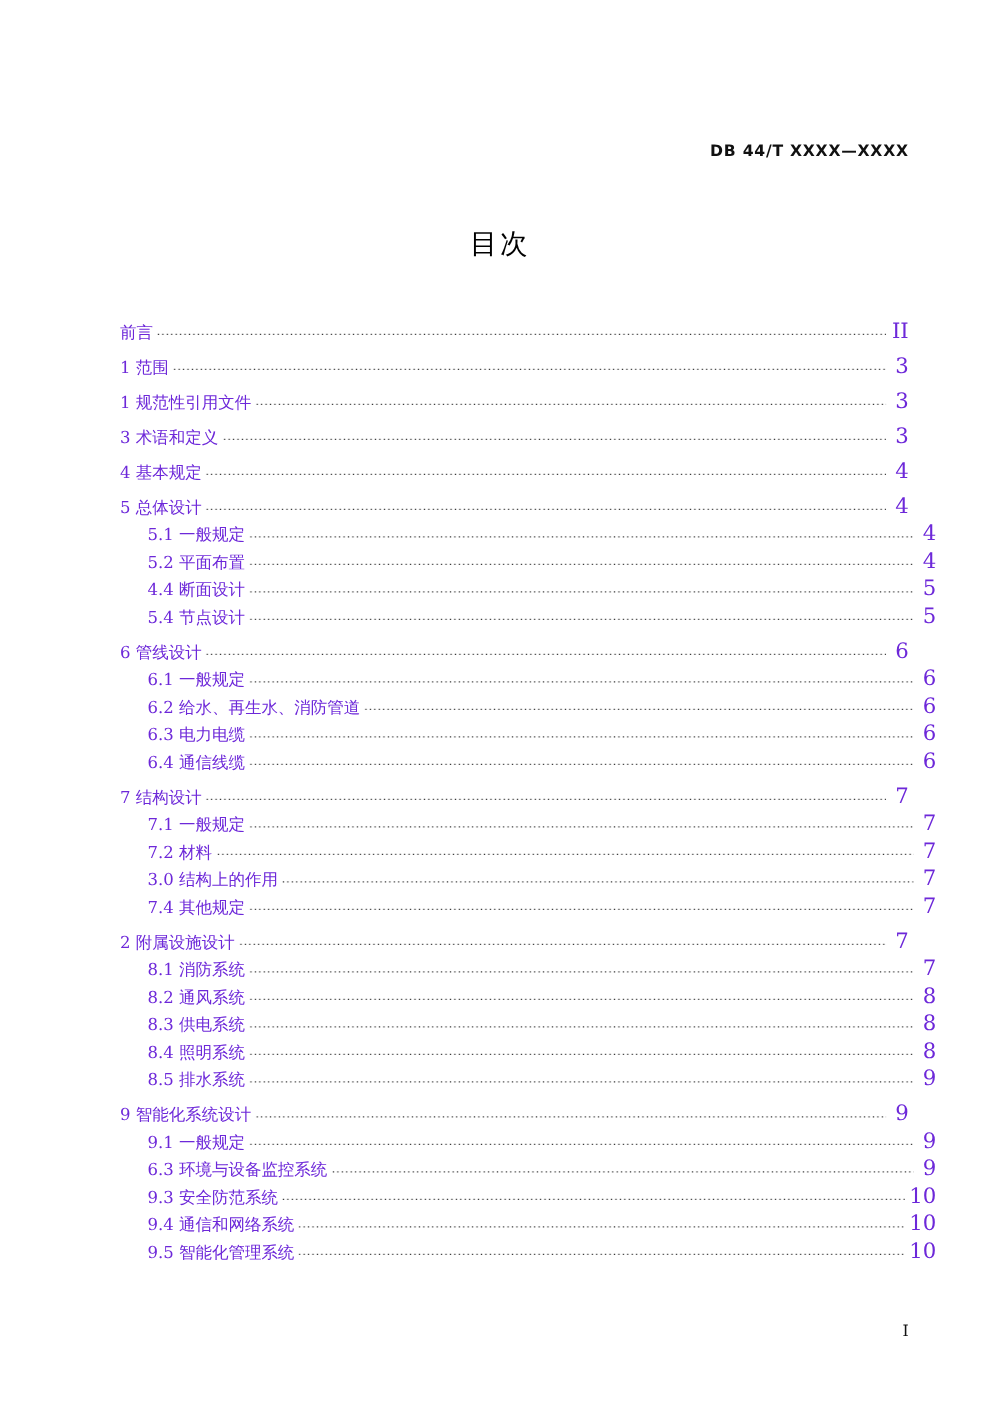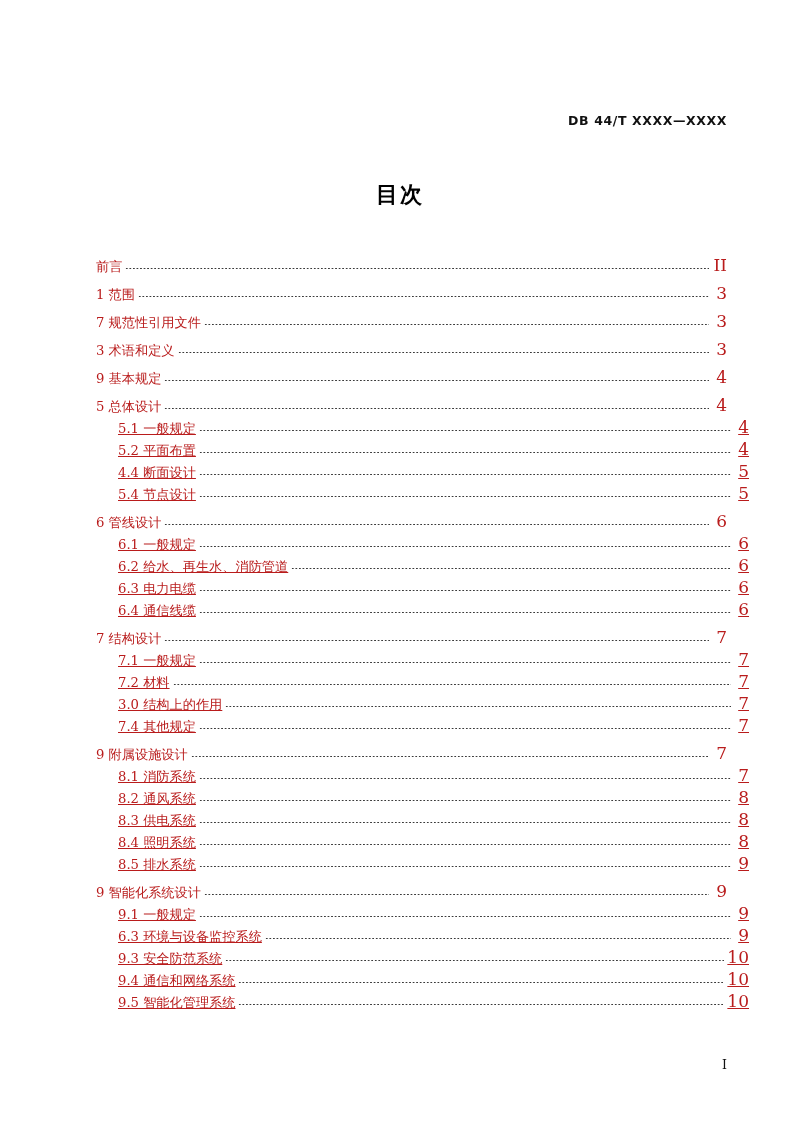--- a/index.html
+++ b/index.html
@@ -42,44 +42,44 @@
 
   
   .doc-title {
     position: absolute;
     left: 0;
     top: 163px;
     width: 800px;
     text-align: center;
     font-family: "DejaVu Sans", "Liberation Sans", sans-serif;
     font-size: 22px;
-    font-weight: bold;
+    font-weight: normal;
     letter-spacing: 2px;
     color: #000;
   }
 
   
   .toc {
     position: absolute;
     left: 96px;
     top: 238px;
     width: 631px;
   }
 
   .toc-entry {
     display: flex;
     align-items: baseline;
     width: 100%;
     font-size: 13.2px;
     line-height: 21px;
-    color: #b91c1c;
+    color: #6d28d9;
     white-space: nowrap;
   }
   .toc-entry.lvl1 { padding-left: 0px; }
-  .toc-entry.lvl2 { padding-left: 22px; text-decoration: underline; }
+  .toc-entry.lvl2 { padding-left: 22px; }
 
   
   .toc-entry.gap-before { margin-top: 6px; }
 
   .toc-label {
     flex: 0 0 auto;
     padding-right: 2px;
   }
 
   .toc-dots {
@@ -135,31 +135,31 @@
         <span class="toc-label">前言</span>
         <span class="toc-dots"></span>
         <span class="toc-page">II</span>
       </div>
       <div class="toc-entry lvl1 gap-before">
         <span class="toc-label">1 范围</span>
         <span class="toc-dots"></span>
         <span class="toc-page">3</span>
       </div>
       <div class="toc-entry lvl1 gap-before">
-        <span class="toc-label">7 规范性引用文件</span>
+        <span class="toc-label">1 规范性引用文件</span>
         <span class="toc-dots"></span>
         <span class="toc-page">3</span>
       </div>
       <div class="toc-entry lvl1 gap-before">
         <span class="toc-label">3 术语和定义</span>
         <span class="toc-dots"></span>
         <span class="toc-page">3</span>
       </div>
       <div class="toc-entry lvl1 gap-before">
-        <span class="toc-label">9 基本规定</span>
+        <span class="toc-label">4 基本规定</span>
         <span class="toc-dots"></span>
         <span class="toc-page">4</span>
       </div>
       <div class="toc-entry lvl1 gap-before">
         <span class="toc-label">5 总体设计</span>
         <span class="toc-dots"></span>
         <span class="toc-page">4</span>
       </div>
       <div class="toc-entry lvl2">
         <span class="toc-label">5.1 一般规定</span>
@@ -225,21 +225,21 @@
         <span class="toc-label">3.0 结构上的作用</span>
         <span class="toc-dots"></span>
         <span class="toc-page">7</span>
       </div>
       <div class="toc-entry lvl2">
         <span class="toc-label">7.4 其他规定</span>
         <span class="toc-dots"></span>
         <span class="toc-page">7</span>
       </div>
       <div class="toc-entry lvl1 gap-before">
-        <span class="toc-label">9 附属设施设计</span>
+        <span class="toc-label">2 附属设施设计</span>
         <span class="toc-dots"></span>
         <span class="toc-page">7</span>
       </div>
       <div class="toc-entry lvl2">
         <span class="toc-label">8.1 消防系统</span>
         <span class="toc-dots"></span>
         <span class="toc-page">7</span>
       </div>
       <div class="toc-entry lvl2">
         <span class="toc-label">8.2 通风系统</span>

